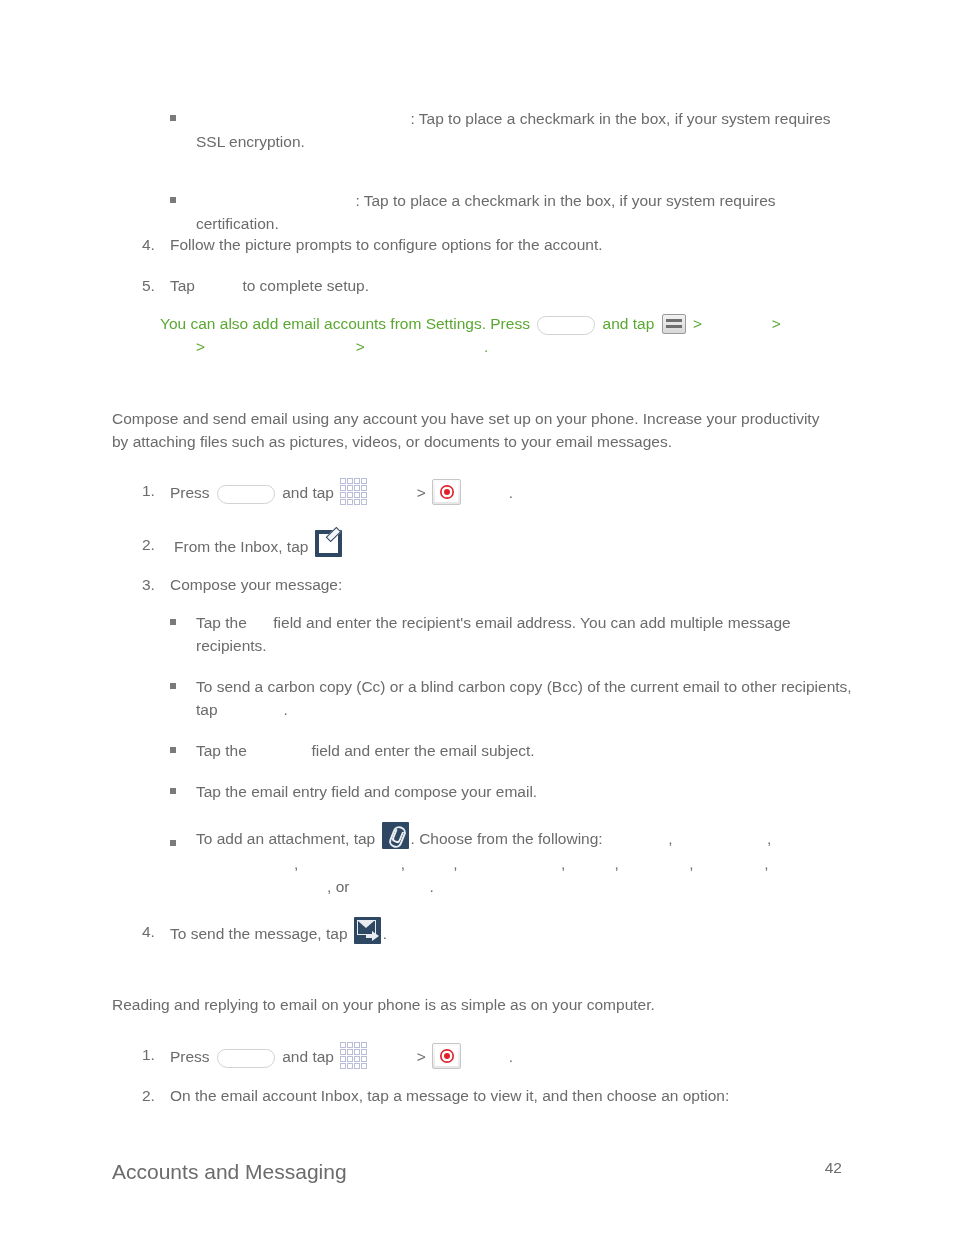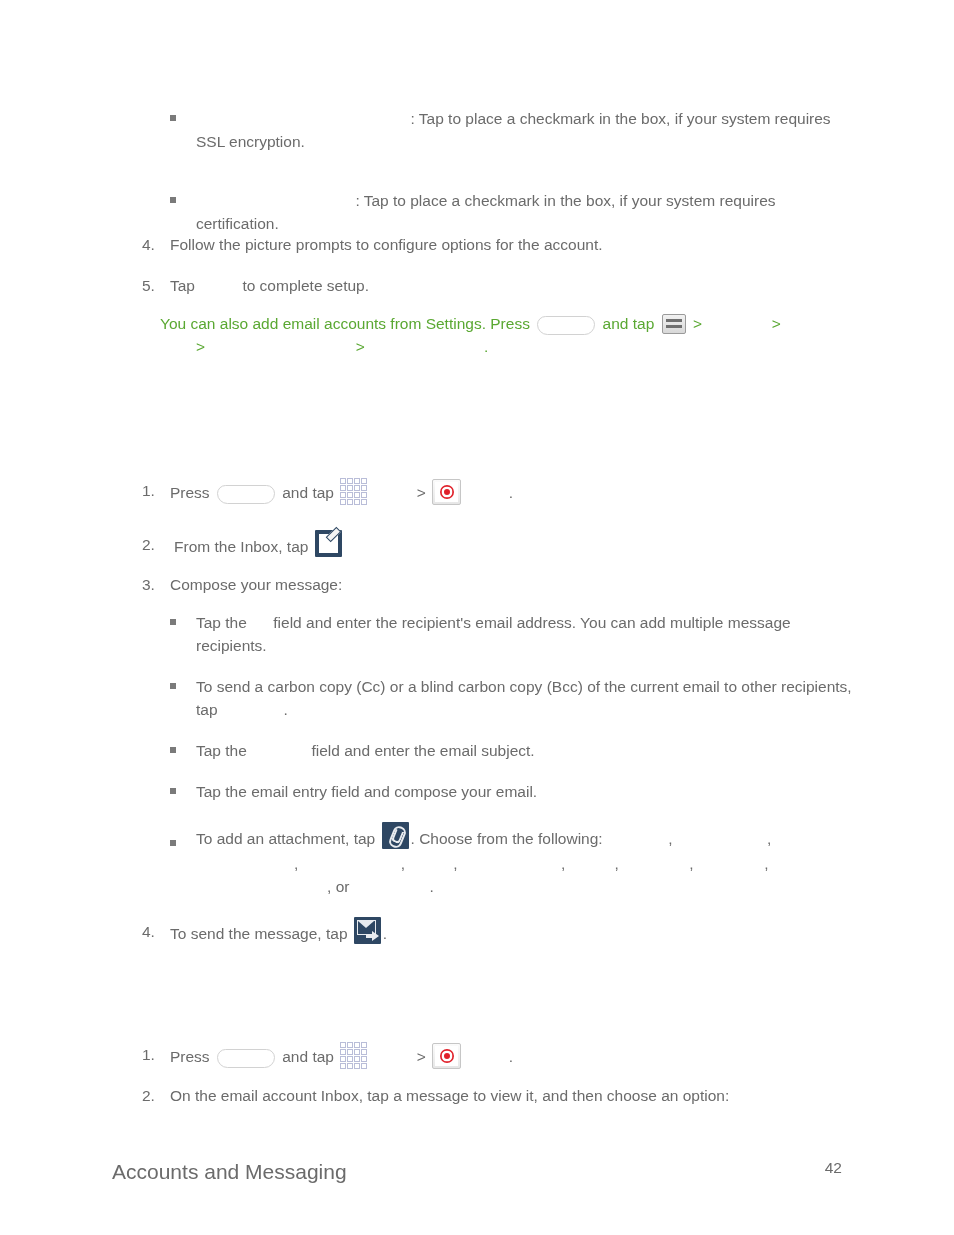--- a/index.html
+++ b/index.html
@@ -329,20 +329,21 @@
     <span class="ico ico-menu"></span>
     <span>&gt;</span>
     <span class="blank">Settings</span>
     <span>&gt;</span><br>
     <span style="display:inline-block;width:36px;"></span><span>&gt;</span>
     <span class="blank">Accounts and sync</span>
     <span>&gt;</span>
     <span class="blank">ADD ACCOUNT</span><span>.</span>
   </div>
 
+  <div class="blk body-text" style="left:112px; top:408px; width:728px;">Compose and send email using any account you have set up on your phone. Increase your productivity by attaching files such as pictures, videos, or documents to your email messages.</div>
 
   <div class="blk body-text" style="left:112px; top:480px; width:740px;">
     <span style="position:absolute;left:30px;top:0;">1.</span>
     <span style="margin-left:58px;">Press</span>
     <span class="ico ico-home"></span>
     <span>and tap</span>
     <span class="ico ico-apps">
         <i></i>
         <i></i>
         <i></i>
@@ -426,20 +427,21 @@
 
     </ul>
   </div>
 
   <div class="blk body-text" style="left:112px; top:921px; width:740px;">
     <span style="position:absolute;left:30px;top:0;">4.</span>
     <span style="margin-left:58px;">To send the message, tap</span>
     <span class="ico ico-blue ico-send"><span class="env2"></span><span class="arrowtail"></span><span class="arrow"></span></span><span>.</span>
   </div>
 
+  <div class="blk body-text" style="left:112px; top:994px; width:740px;">Reading and replying to email on your phone is as simple as on your computer.</div>
 
   <div class="blk body-text" style="left:112px; top:1044px; width:740px;">
     <span style="position:absolute;left:30px;top:0;">1.</span>
     <span style="margin-left:58px;">Press</span>
     <span class="ico ico-home"></span>
     <span>and tap</span>
     <span class="ico ico-apps">
         <i></i>
         <i></i>
         <i></i>

